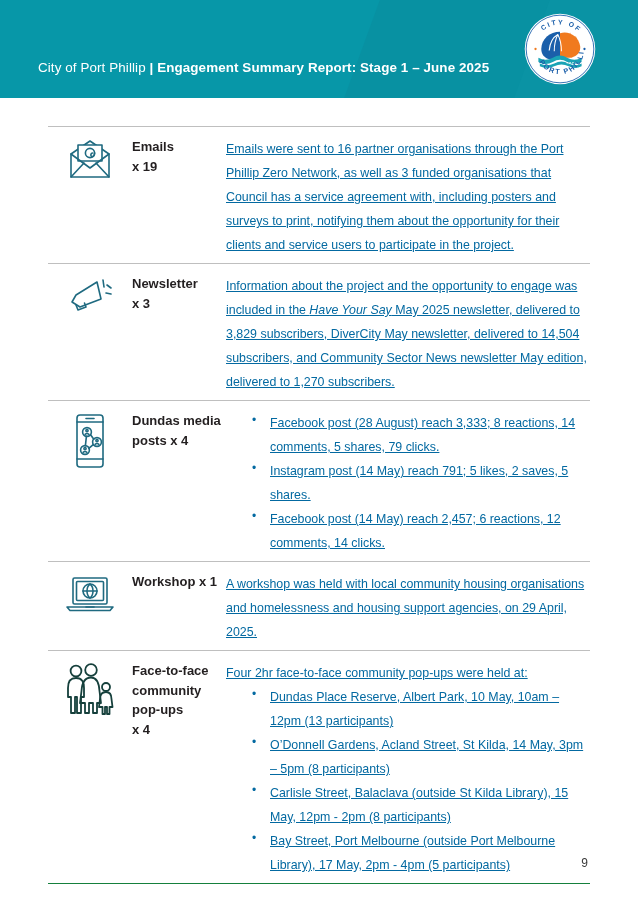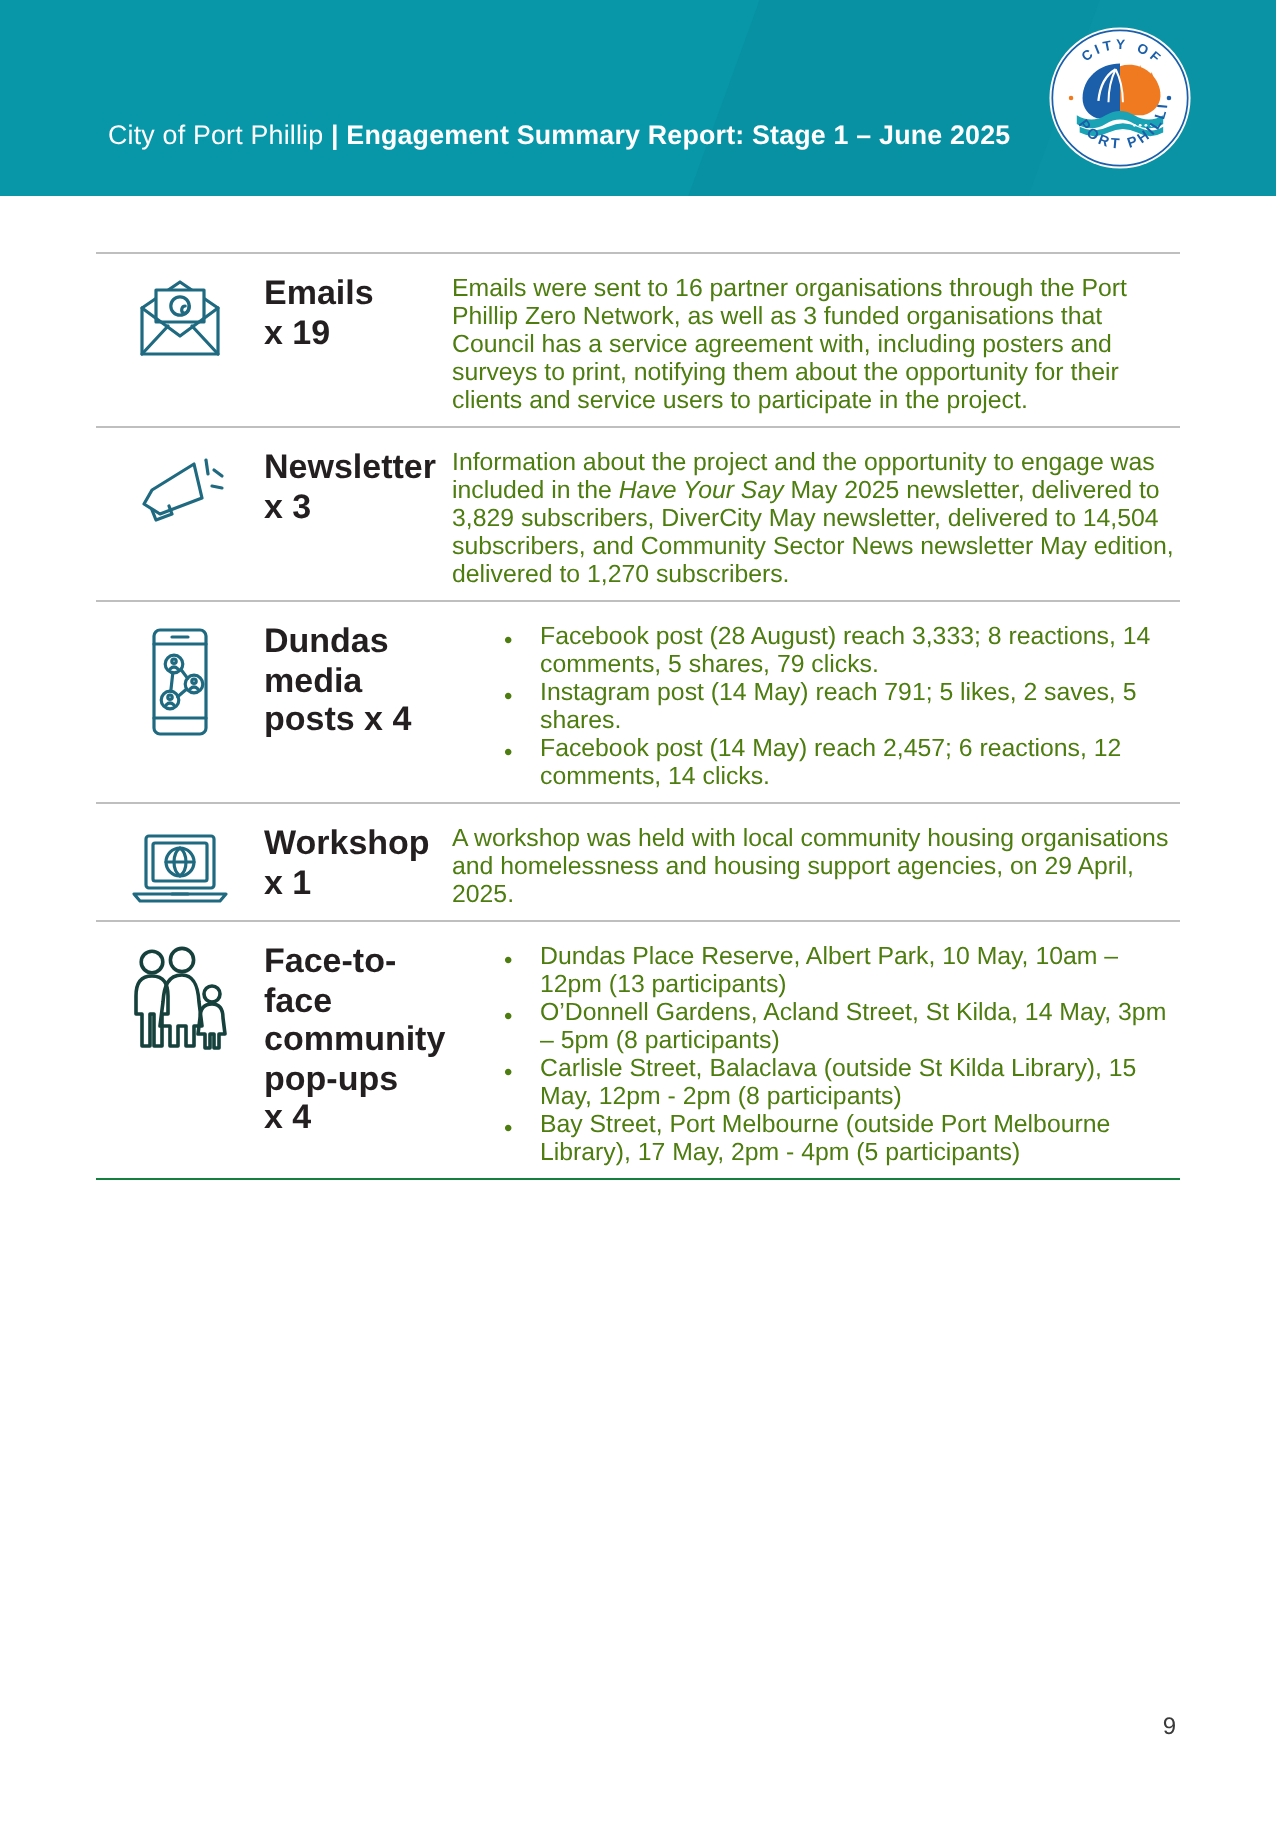--- a/index.html
+++ b/index.html
@@ -39,21 +39,21 @@
     top: -60px;
     right: -150px;
     width: 260px;
     height: 240px;
     background: #0b94a5;
     transform: skewX(-20deg);
     opacity: .6;
   }
   .header-title {
     position: absolute;
-    left: 54px;
+    left: 38px;
     top: 60px;
     font-size: 13.4px;
     letter-spacing: .1px;
     color: #ffffff;
     white-space: nowrap;
   }
   .header-title .thin { font-weight: 400; }
   .header-title .bold { font-weight: 700; }
 
   
@@ -83,32 +83,33 @@
   .cell-icon {
     width: 84px;
     flex: 0 0 84px;
     padding-top: 6px;
     display: flex;
     justify-content: center;
   }
   .cell-label {
     width: 94px;
     flex: 0 0 94px;
-    font-size: 17px;
+    font-size: 13px;
     font-weight: 700;
     line-height: 19.5px;
     padding-top: 4px;
     color: #231f20;
   }
   .cell-body {
     flex: 1 1 auto;
     font-size: 12.4px;
-    line-height: 14px;
+    line-height: 24px;
     padding-top: 4px;
-    color: #4d7c0f;
+    color: #0369a1;
+    text-decoration: underline;
   }
   .cell-body p { margin: 0; }
   .cell-body em { font-style: italic; }
   .bullets {
     list-style: none;
     margin: 0;
     padding: 0 0 0 26px;
   }
   .bullets li {
     position: relative;
@@ -315,20 +316,21 @@
         </svg>
       </span>
     </div>
     <div class="cell-label">
       <div>Face-to-face</div>
       <div>community</div>
       <div>pop-ups</div>
       <div>x 4</div>
     </div>
     <div class="cell-body">
+      <p>Four 2hr face-to-face community pop-ups were held at:</p>
       <ul class="bullets">
         <li>Dundas Place Reserve, Albert Park, 10 May, 10am – 12pm (13 participants)</li>
         <li>O’Donnell Gardens, Acland Street, St Kilda, 14 May, 3pm – 5pm (8 participants)</li>
         <li>Carlisle Street, Balaclava (outside St Kilda Library), 15 May, 12pm - 2pm (8 participants)</li>
         <li>Bay Street, Port Melbourne (outside Port Melbourne Library), 17 May, 2pm - 4pm (5 participants)</li>
       </ul>
     </div>
   </div>
 
 </div>

